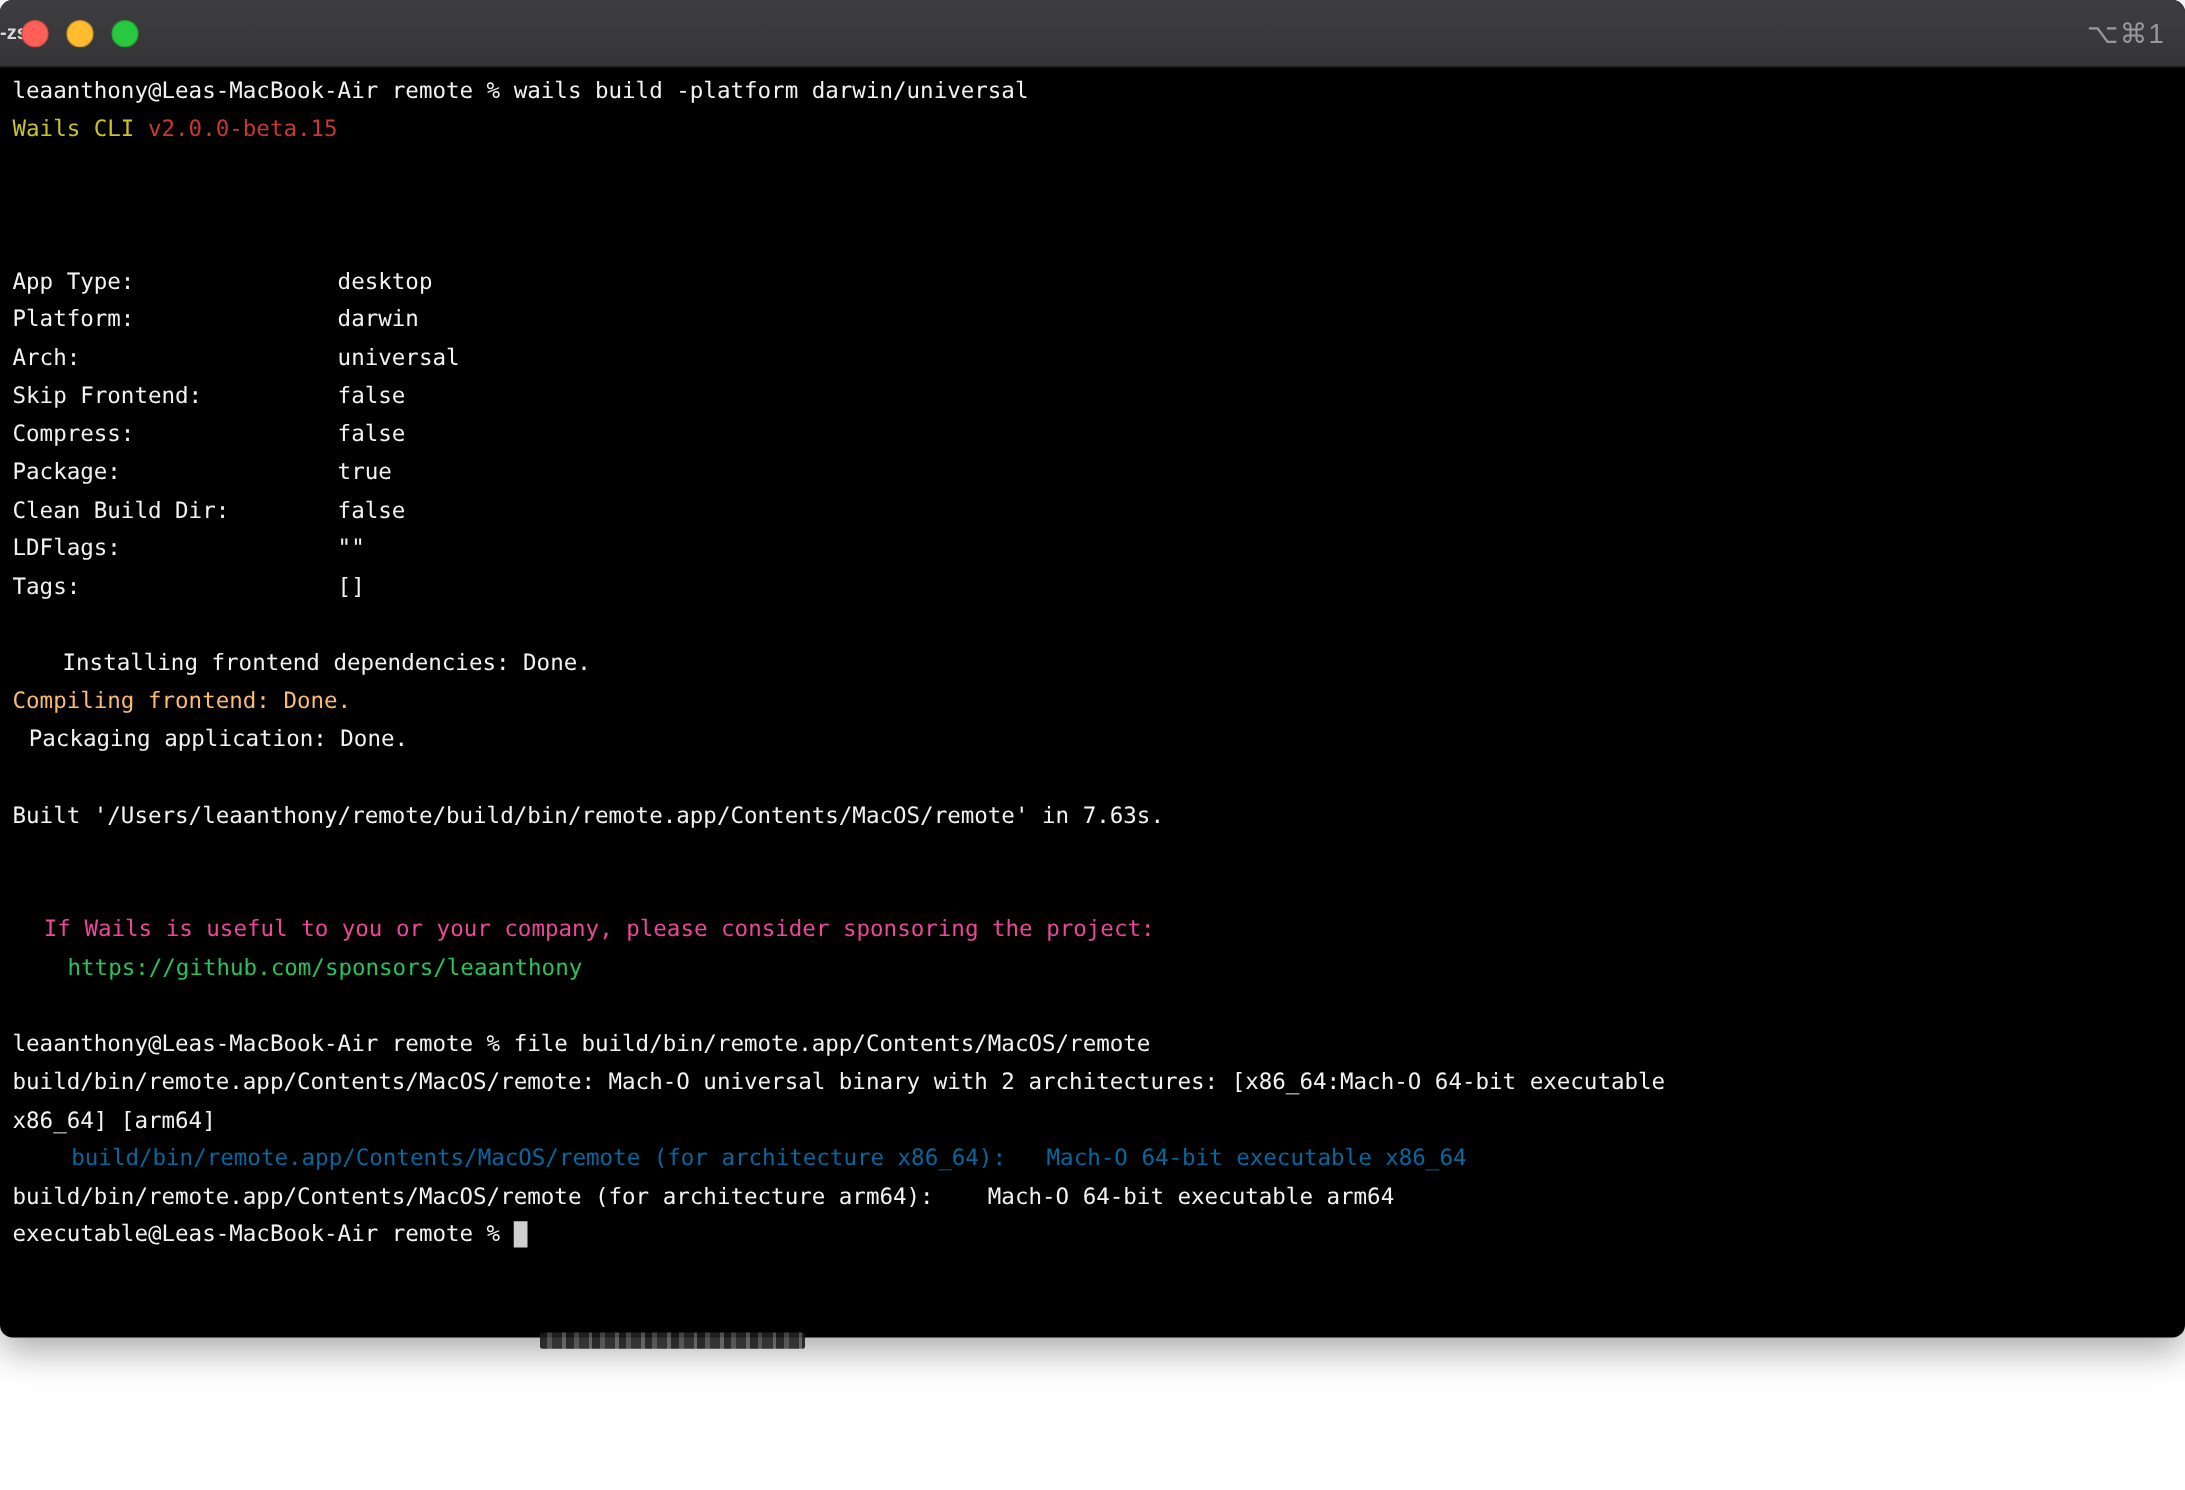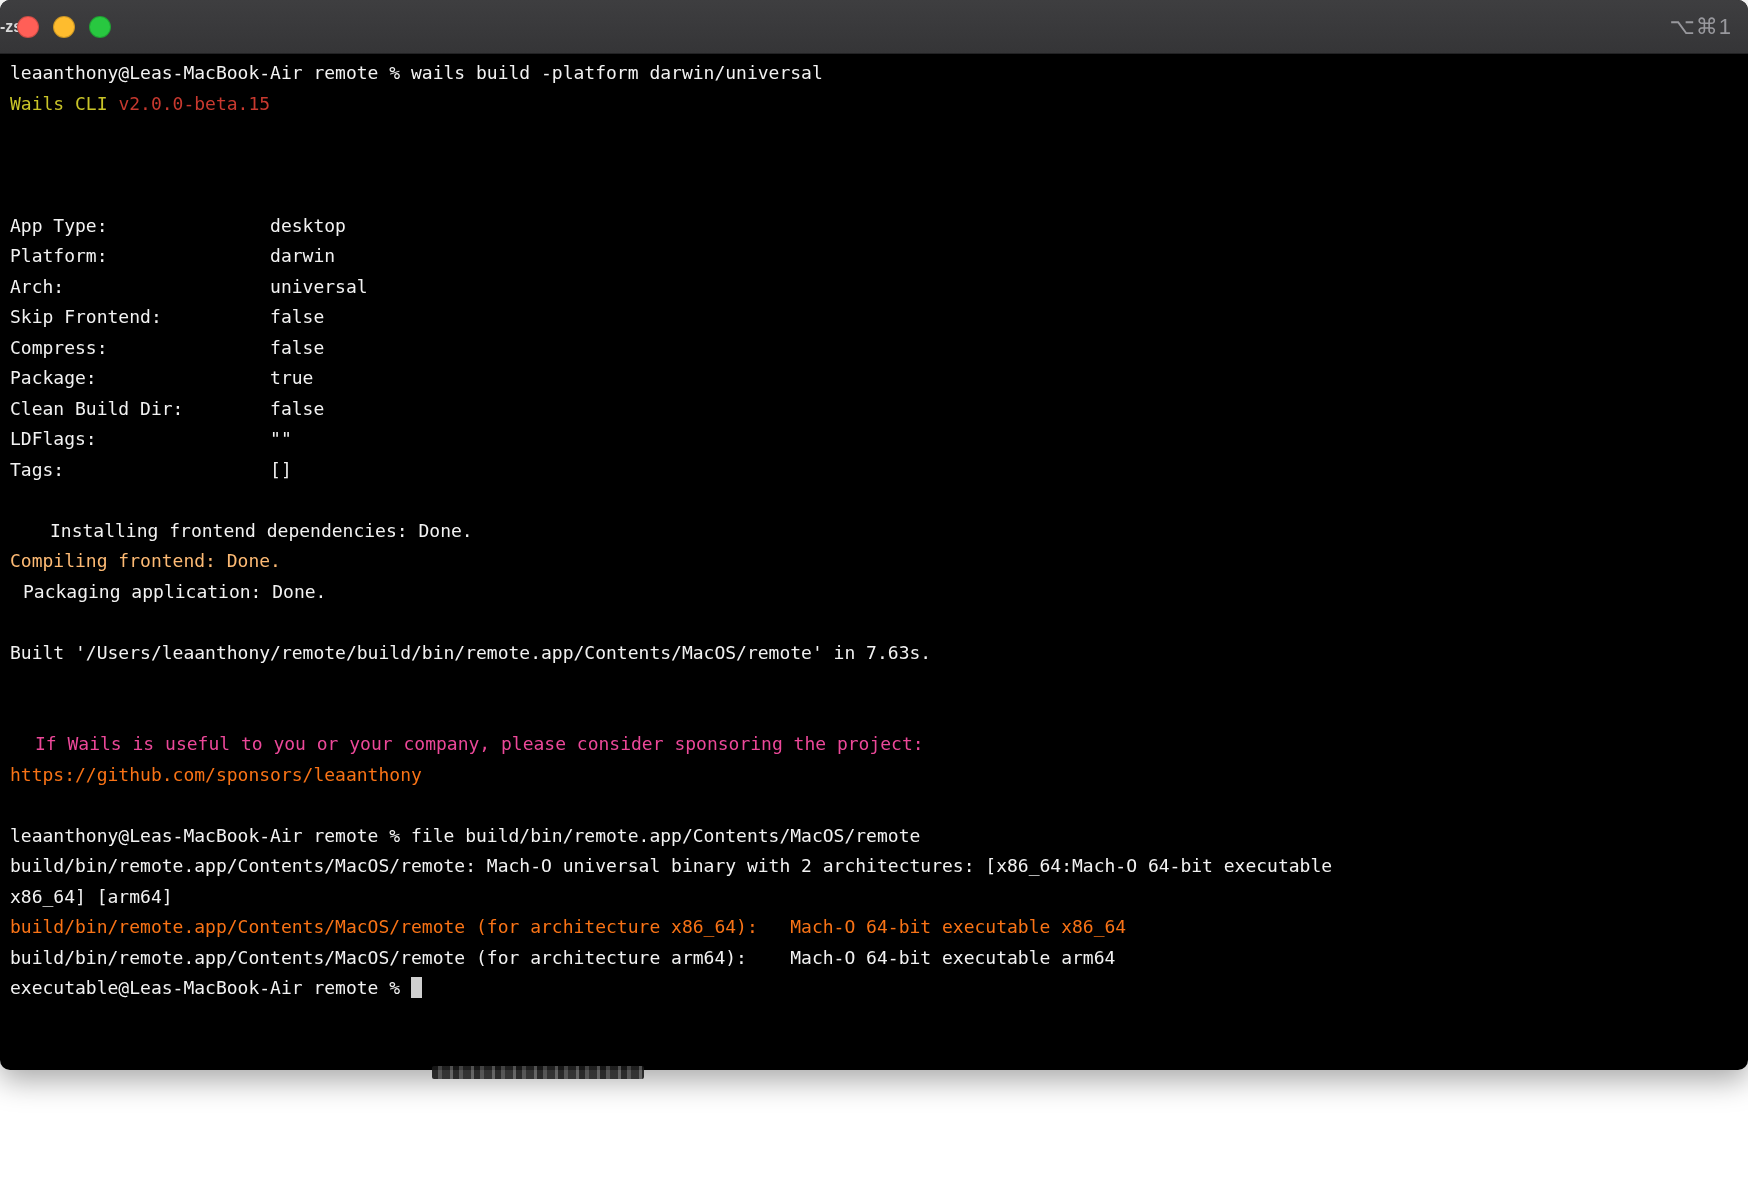--- a/index.html
+++ b/index.html
@@ -120,25 +120,25 @@
       <div class="line"><span style="color: rgb(242, 242, 242);">Tags:                   []</span></div>
       <div class="line"></div>
       <div class="line"><span style="color: rgb(242, 242, 242); margin-left: 40px;">Installing frontend dependencies: Done.</span></div>
       <div class="line"><span style="color: #fdba74; text-align: center;">Compiling frontend: Done.</span></div>
       <div class="line"><span style="color: rgb(242, 242, 242); margin-left: 13px;">Packaging application: Done.</span></div>
       <div class="line"></div>
       <div class="line"><span style="color: rgb(242, 242, 242);">Built '/Users/leaanthony/remote/build/bin/remote.app/Contents/MacOS/remote' in 7.63s.</span></div>
       <div class="line"></div>
       <div class="line"></div>
       <div class="line"><span style="color: #ec4899; margin-left: 25px;">If Wails is useful to you or your company, please consider sponsoring the project:</span></div>
-      <div class="line"><span style="color: #f97316;">https://github.com/sponsors/leaanthony</span></div>
+      <div class="line"><span style="color: #22c55e; margin-left: 44px;">https://github.com/sponsors/leaanthony</span></div>
       <div class="line"></div>
       <div class="line"><span style="color: rgb(242, 242, 242);">leaanthony@Leas-MacBook-Air remote % file build/bin/remote.app/Contents/MacOS/remote</span></div>
       <div class="line"><span style="color: rgb(242, 242, 242);">build/bin/remote.app/Contents/MacOS/remote: Mach-O universal binary with 2 architectures: [x86_64:Mach-O 64-bit executable</span></div>
       <div class="line"><span style="color: rgb(242, 242, 242);">x86_64] [arm64]</span></div>
-      <div class="line"><span style="color: #f97316;">build/bin/remote.app/Contents/MacOS/remote (for architecture x86_64):   Mach-O 64-bit executable x86_64</span></div>
+      <div class="line"><span style="color: #0369a1; margin-left: 47px;">build/bin/remote.app/Contents/MacOS/remote (for architecture x86_64):   Mach-O 64-bit executable x86_64</span></div>
       <div class="line"><span style="color: rgb(242, 242, 242);">build/bin/remote.app/Contents/MacOS/remote (for architecture arm64):    Mach-O 64-bit executable arm64</span></div>
       <div class="line"><span style="color: rgb(242, 242, 242);">executable@Leas-MacBook-Air remote % </span><span class="cursor" style="background: rgb(207, 207, 207);"> </span></div>
     </div>
 
 </div>
 
 <div class="bg-fragment"></div>
 
 </body></html>

